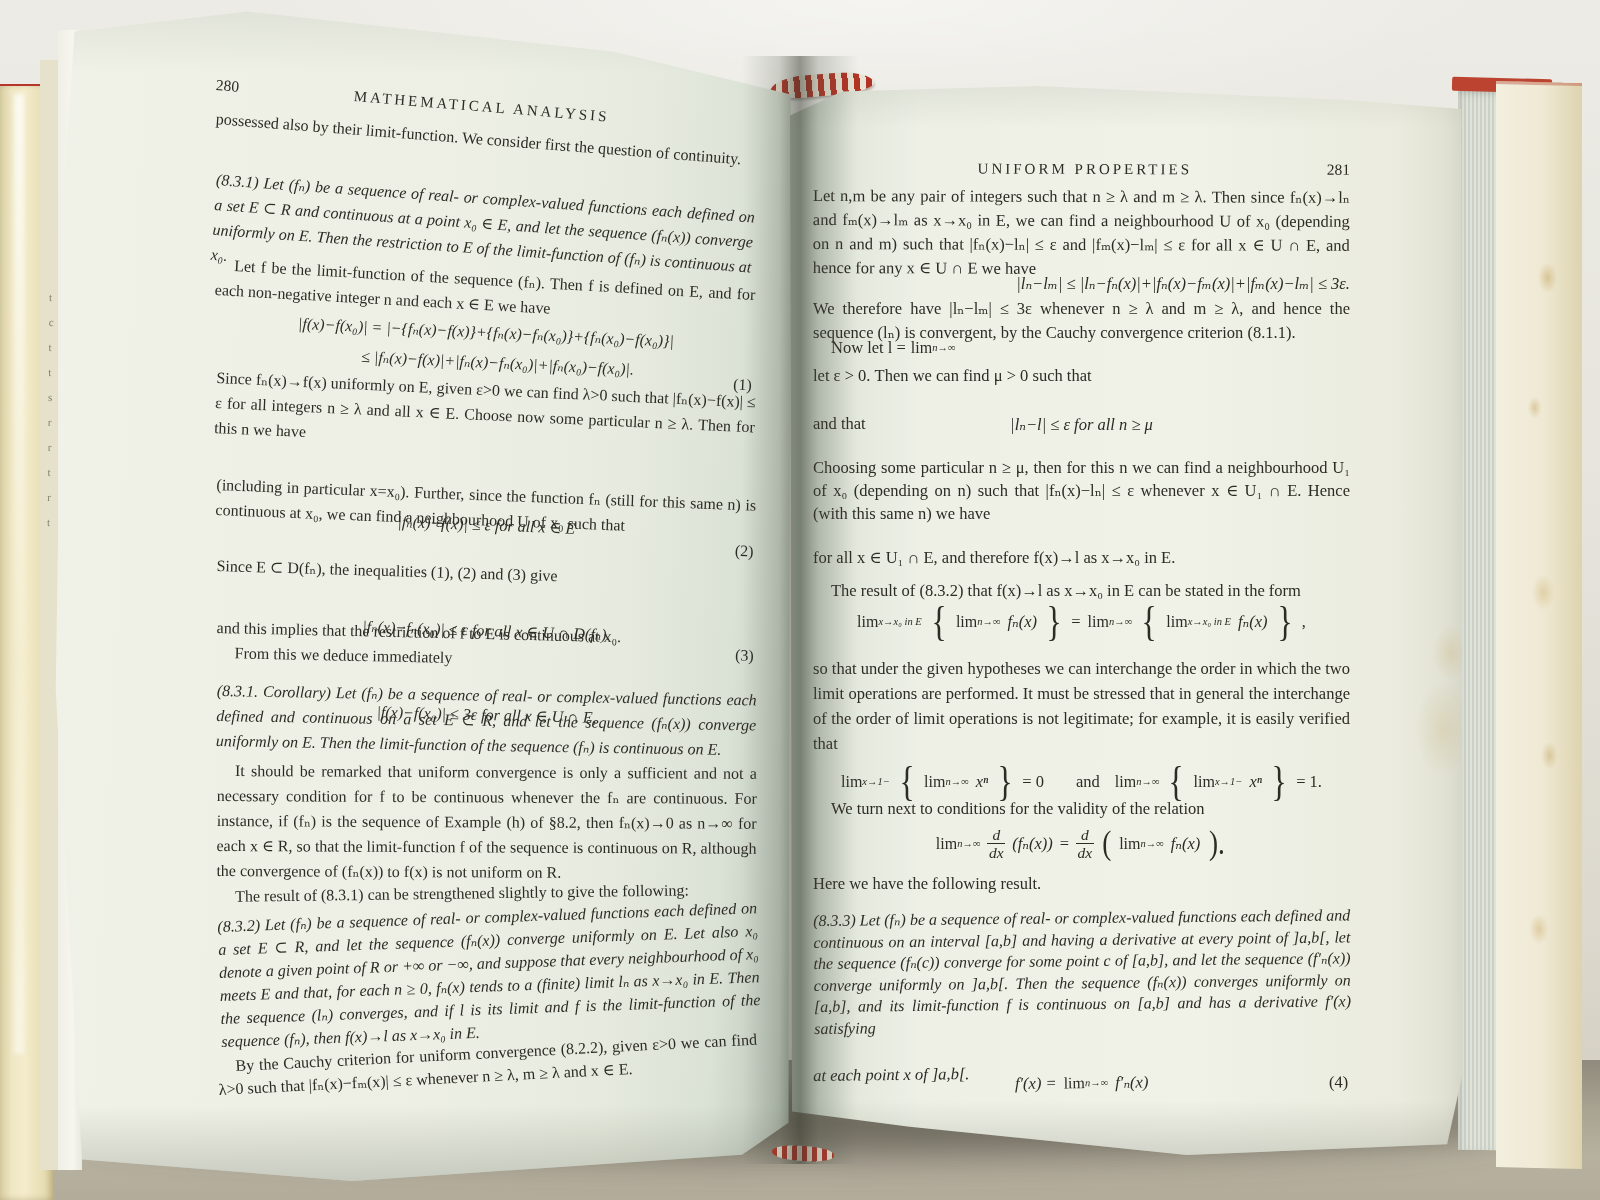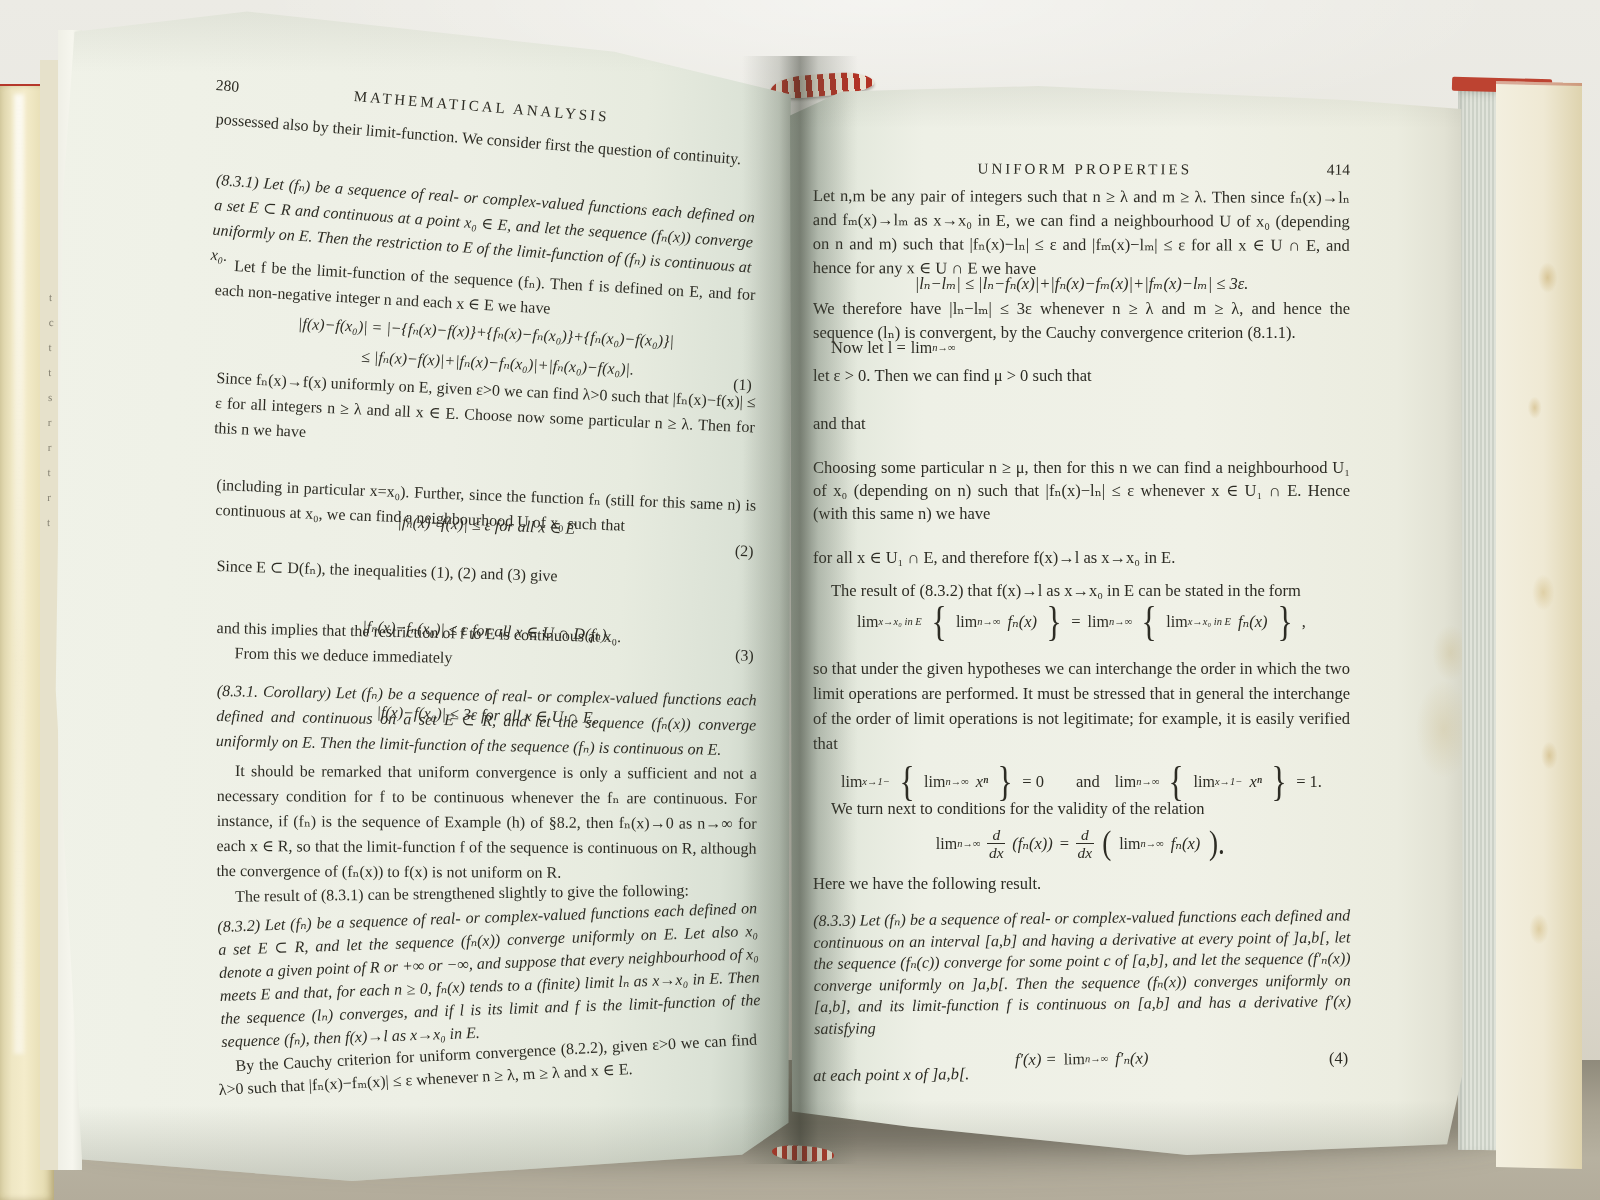--- a/index.html
+++ b/index.html
@@ -145,35 +145,36 @@
     <div class="blk lp ind" style="top:756px;transform:rotate(0.3deg);">It should be remarked that uniform convergence is only a sufficient and not a necessary condition for f to be continuous whenever the fₙ are continuous. For instance, if (fₙ) is the sequence of Example (h) of §8.2, then fₙ(x)→0 as n→∞ for each x ∈ R, so that the limit-function f of the sequence is continuous on R, although the convergence of (fₙ(x)) to f(x) is not uniform on R.</div>
     <div class="blk lp ind" style="top:882px;transform:rotate(-0.8deg);">The result of (8.3.1) can be strengthened slightly to give the following:</div>
     <div class="blk lp ital lh23" style="top:913px;transform:rotate(-2.0deg);">(8.3.2) Let (fₙ) be a sequence of real- or complex-valued functions each defined on a set E ⊂ R, and let the sequence (fₙ(x)) converge uniformly on E. Let also x₀ denote a given point of R or +∞ or −∞, and suppose that every neighbourhood of x₀ meets E and that, for each n ≥ 0, fₙ(x) tends to a (finite) limit lₙ as x→x₀ in E. Then the sequence (lₙ) converges, and if l is its limit and f is the limit-function of the sequence (fₙ), then f(x)→l as x→x₀ in E.</div>
     <div class="blk lp ind lh23" style="top:1053px;transform:rotate(-2.9deg);">By the Cauchy criterion for uniform convergence (8.2.2), given ε&gt;0 we can find λ&gt;0 such that |fₙ(x)−fₘ(x)| ≤ ε whenever n ≥ λ, m ≥ λ and x ∈ E.</div>
   </div>
 
   <div class="page" id="right-page">
     <div class="blk rp headrow" style="top:82px;transform:rotate(0.2deg);">
       <span style="width:30px;"></span>
       <span class="runhead">UNIFORM PROPERTIES</span>
-      <span class="pagenum">414</span>
+      <span class="pagenum">281</span>
     </div>
     <div class="blk rp" style="top:110px;transform:rotate(0.2deg);">Let n,m be any pair of integers such that n ≥ λ and m ≥ λ. Then since fₙ(x)→lₙ and fₘ(x)→lₘ as x→x₀ in E, we can find a neighbourhood U of x₀ (depending on n and m) such that |fₙ(x)−lₙ| ≤ ε and |fₘ(x)−lₘ| ≤ ε for all x ∈ U ∩ E, and hence for any x ∈ U ∩ E we have</div>
-    <div class="blk rp eq" style="top:198px;">|lₙ−lₘ| ≤ |lₙ−fₙ(x)|+|fₙ(x)−fₘ(x)|+|fₘ(x)−lₘ| ≤ 3ε.</div>
+    <div class="blk rp eq" style="top:198px;text-align:right;">|lₙ−lₘ| ≤ |lₙ−fₙ(x)|+|fₙ(x)−fₘ(x)|+|fₘ(x)−lₘ| ≤ 3ε.</div>
     <div class="blk rp" style="top:223px;">We therefore have |lₙ−lₘ| ≤ 3ε whenever n ≥ λ and m ≥ λ, and hence the sequence (lₙ) is convergent, by the Cauchy convergence criterion (8.1.1).</div>
     <div class="blk rp" style="top:262px;">
       <div class="eqrow" style="justify-content:flex-start;gap:5px;font-style:normal;">
         <span style="text-indent:18px;">Now let l =</span>
         <span class="limstack">
           <span class="lim">lim</span>
           <span class="lsub">n→∞</span>
         </span>
       </div>
       <div style="margin-top:4px;">let ε &gt; 0. Then we can find μ &gt; 0 such that</div>
     </div>
+    <div class="blk rp eq" style="top:315px;">|lₙ−l| ≤ ε   for all n ≥ μ</div>
     <div class="blk rp" style="top:338px;">and that</div>
     <div class="blk rp lh23" style="top:382px;">Choosing some particular n ≥ μ, then for this n we can find a neighbourhood U₁ of x₀ (depending on n) such that |fₙ(x)−lₙ| ≤ ε whenever x ∈ U₁ ∩ E. Hence (with this same n) we have</div>
     <div class="blk rp" style="top:472px;">for all x ∈ U₁ ∩ E, and therefore f(x)→l as x→x₀ in E.</div>
     <div class="blk rp ind" style="top:505px;">The result of (8.3.2) that f(x)→l as x→x₀ in E can be stated in the form</div>
     <div class="blk rp eqrow" style="top:530px;">
       <span class="limstack">
           <span class="lim">lim</span>
           <span class="lsub">x→x₀ in E</span>
         </span>
       <span class="br">{</span>

